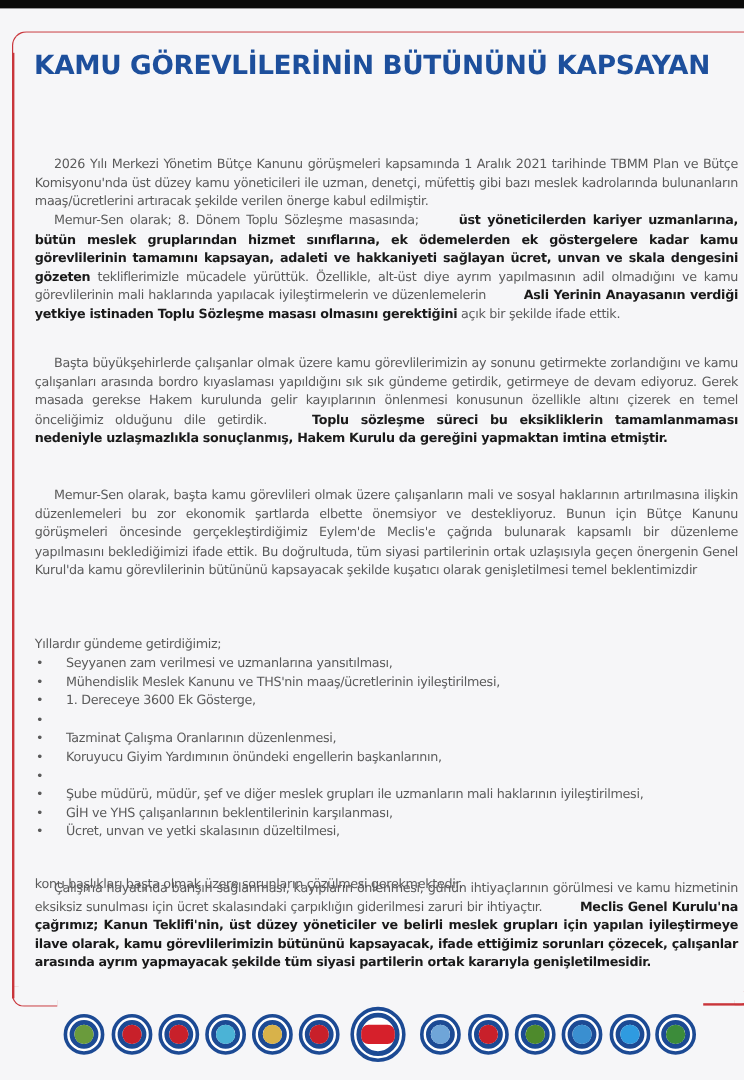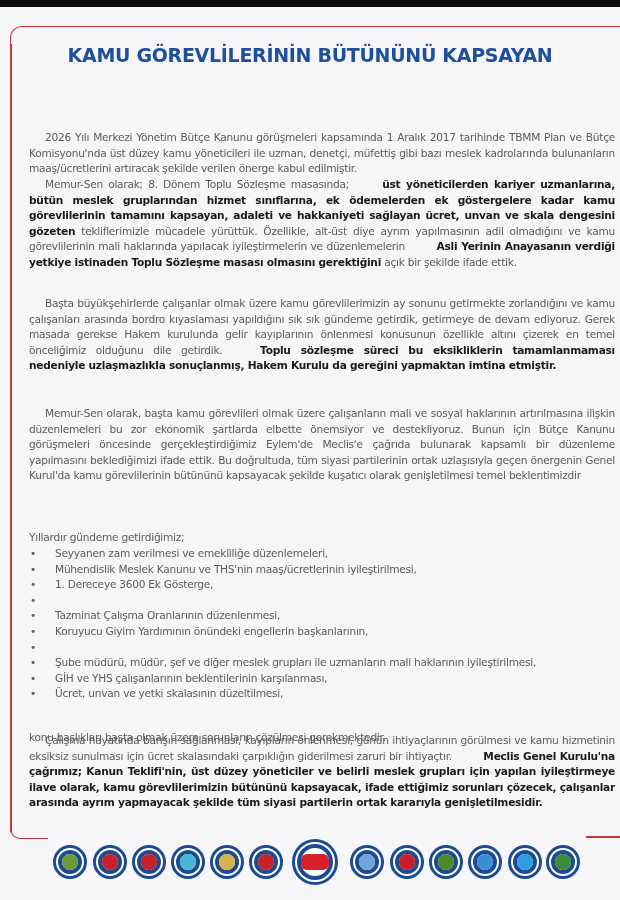--- a/index.html
+++ b/index.html
@@ -5,21 +5,21 @@
   * { box-sizing: border-box; margin: 0; padding: 0; }
   html, body { width: 620px; height: 900px; overflow: hidden; background: #f6f6f8; }
   body { position: relative; font-family: "DejaVu Sans", "Liberation Sans", sans-serif; color: #555; }
   .topbar { position: absolute; left: 0; top: 0; width: 620px; height: 7px; background: #0a0a0a; }
   .frame-top { position: absolute; left: 10px; top: 26px; width: 620px; height: 20px; border-top: 1.5px solid #c9353b; border-left: 1.5px solid #c9353b; border-top-left-radius: 12px; }
   .frame-left { position: absolute; left: 10px; top: 44px; width: 1.5px; height: 788px; background: #c9353b; }
   .frame-bottom-left { position: absolute; left: 10px; top: 822px; width: 38px; height: 17px; border-left: 1.5px solid #c9353b; border-bottom: 1.5px solid #c9353b; border-bottom-left-radius: 10px; }
   .frame-bottom-right { position: absolute; left: 586px; top: 836px; width: 34px; height: 1.5px; background: #c9353b; }
   .frame-bottom-right-up { position: absolute; left: 612px; top: 826px; width: 12px; height: 12px; border-bottom: 1.5px solid #c9353b; border-right: 1.5px solid #c9353b; border-bottom-right-radius: 8px; }
 
-  .title { position: absolute; left: 0; top: 44px; width: 620px; text-align: center; color: #1d4f9c; font-family: "DejaVu Sans", sans-serif; font-weight: bold; font-size: 19px; line-height: 23px; letter-spacing: -0.3px; }
+  .title { position: absolute; left: 0; top: 44px; width: 620px; text-align: center; color: #1d4f9c; font-family: "DejaVu Sans", sans-serif; font-weight: bold; font-size: 22px; line-height: 23px; letter-spacing: -0.3px; }
   .title div { white-space: nowrap; }
 
   .content { position: absolute; left: 29px; top: 130px; width: 586px; font-size: 10.6px; line-height: 15.6px; color: #5a5a5a; letter-spacing: -0.25px; }
   .para { text-align: justify; text-indent: 16px; position: absolute; left: 0; width: 586px; }
   .para b { color: #1a1a1a; font-weight: bold; margin-left: 28px; }
   .lead { position: absolute; left: 0; }
   ul.items { list-style: none; position: absolute; left: 0; width: 586px; }
   ul.items li { position: relative; padding-left: 26px; height: 15.6px; white-space: nowrap; }
   ul.items li .bullet { position: absolute; left: 1px; top: 0; }
   .closing { position: absolute; left: 0; white-space: nowrap; }
@@ -40,32 +40,32 @@
 <div class="frame-left"></div>
 <div class="frame-bottom-left"></div>
 <div class="frame-bottom-right"></div>
 <div class="frame-bottom-right-up"></div>
 
 <div class="title">
   <div>KAMU GÖREVLİLERİNİN BÜTÜNÜNÜ KAPSAYAN</div>
 </div>
 
 <div class="content">
-  <p class="para" style="top:0px;">2026 Yılı Merkezi Yönetim Bütçe Kanunu görüşmeleri kapsamında 1 Aralık 2017 tarihinde TBMM Plan ve Bütçe Komisyonu'nda üst düzey kamu yöneticileri ile uzman, denetçi, müfettiş gibi bazı meslek kadrolarında bulunanların maaş/ücretlerini artıracak şekilde verilen önerge kabul edilmiştir.</p>
+  <p class="para" style="top:0px;">2026 Yılı Merkezi Yönetim Bütçe Kanunu görüşmeleri kapsamında 1 Aralık 2021 tarihinde TBMM Plan ve Bütçe Komisyonu'nda üst düzey kamu yöneticileri ile uzman, denetçi, müfettiş gibi bazı meslek kadrolarında bulunanların maaş/ücretlerini artıracak şekilde verilen önerge kabul edilmiştir.</p>
 
   <p class="para" style="top:47px;"><span>Memur-Sen olarak; 8. Dönem Toplu Sözleşme masasında; </span><b>üst yöneticilerden kariyer uzmanlarına, bütün meslek gruplarından hizmet sınıflarına, ek ödemelerden ek göstergelere kadar kamu görevlilerinin tamamını kapsayan, adaleti ve hakkaniyeti sağlayan ücret, unvan ve skala dengesini gözeten</b><span> tekliflerimizle mücadele yürüttük. Özellikle, alt-üst diye ayrım yapılmasının adil olmadığını ve kamu görevlilerinin mali haklarında yapılacak iyileştirmelerin ve düzenlemelerin </span><b>Asli Yerinin Anayasanın verdiği yetkiye istinaden Toplu Sözleşme masası olmasını gerektiğini</b><span> açık bir şekilde ifade ettik.</span></p>
 
   <p class="para" style="top:166px;"><span>Başta büyükşehirlerde çalışanlar olmak üzere kamu görevlilerimizin ay sonunu getirmekte zorlandığını ve kamu çalışanları arasında bordro kıyaslaması yapıldığını sık sık gündeme getirdik, getirmeye de devam ediyoruz. Gerek masada gerekse Hakem kurulunda gelir kayıplarının önlenmesi konusunun özellikle altını çizerek en temel önceliğimiz olduğunu dile getirdik. </span><b>Toplu sözleşme süreci bu eksikliklerin tamamlanmaması nedeniyle uzlaşmazlıkla sonuçlanmış, Hakem Kurulu da gereğini yapmaktan imtina etmiştir.</b></p>
 
   <p class="para" style="top:276px;">Memur-Sen olarak, başta kamu görevlileri olmak üzere çalışanların mali ve sosyal haklarının artırılmasına ilişkin düzenlemeleri bu zor ekonomik şartlarda elbette önemsiyor ve destekliyoruz. Bunun için Bütçe Kanunu görüşmeleri öncesinde gerçekleştirdiğimiz Eylem'de Meclis'e çağrıda bulunarak kapsamlı bir düzenleme yapılmasını beklediğimizi ifade ettik. Bu doğrultuda, tüm siyasi partilerinin ortak uzlaşısıyla geçen önergenin Genel Kurul'da kamu görevlilerinin bütününü kapsayacak şekilde kuşatıcı olarak genişletilmesi temel beklentimizdir</p>
 
   <div class="lead" style="top:400px;">Yıllardır gündeme getirdiğimiz;</div>
 
   <ul class="items" style="top:416px;">
-    <li><span class="bullet">•</span><span>Seyyanen zam verilmesi ve emekliliğe düzenlemeleri,</span></li>
+    <li><span class="bullet">•</span><span>Seyyanen zam verilmesi ve uzmanlarına yansıtılması,</span></li>
     <li><span class="bullet">•</span><span>Mühendislik Meslek Kanunu ve THS'nin maaş/ücretlerinin iyileştirilmesi,</span></li>
     <li><span class="bullet">•</span><span>1. Dereceye 3600 Ek Gösterge,</span></li>
     <li><span class="bullet">•</span></li>
     <li><span class="bullet">•</span><span>Tazminat Çalışma Oranlarının düzenlenmesi,</span></li>
     <li><span class="bullet">•</span><span>Koruyucu Giyim Yardımının önündeki engellerin başkanlarının,</span></li>
     <li><span class="bullet">•</span></li>
     <li><span class="bullet">•</span><span>Şube müdürü, müdür, şef ve diğer meslek grupları ile uzmanların mali haklarının iyileştirilmesi,</span></li>
     <li><span class="bullet">•</span><span>GİH ve YHS çalışanlarının beklentilerinin karşılanması,</span></li>
     <li><span class="bullet">•</span><span>Ücret, unvan ve yetki skalasının düzeltilmesi,</span></li>
   </ul>

